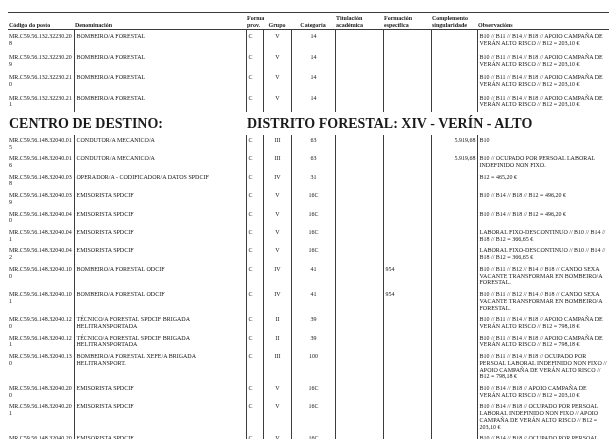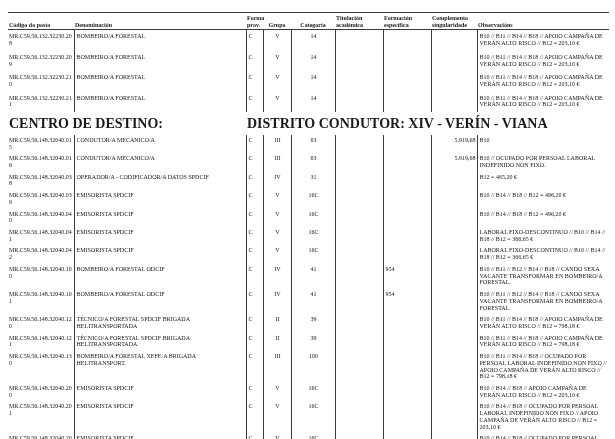--- a/index.html
+++ b/index.html
@@ -132,21 +132,21 @@
           <td>14</td>
           <td></td>
           <td></td>
           <td></td>
           <td>B10 // B11 // B14 // B18 // APOIO CAMPAÑA DE VERÁN ALTO RISCO // B12 = 203,10 €</td>
         </tr>
       </tbody>
     <tbody class="section">
       <tr>
         <td colspan="2">CENTRO DE DESTINO:</td>
-        <td colspan="7">DISTRITO CONDUTOR: XIV - VERÍN - VIANA</td>
+        <td colspan="7">DISTRITO FORESTAL: XIV - VERÍN - ALTO</td>
       </tr>
     </tbody>
     <tbody class="rows" id="block2">
         <tr>
           <td>MR.C59.56.148.32040.015</td>
           <td>CONDUTOR/A MECANICO/A</td>
           <td>C</td>
           <td>III</td>
           <td>63</td>
           <td></td>

